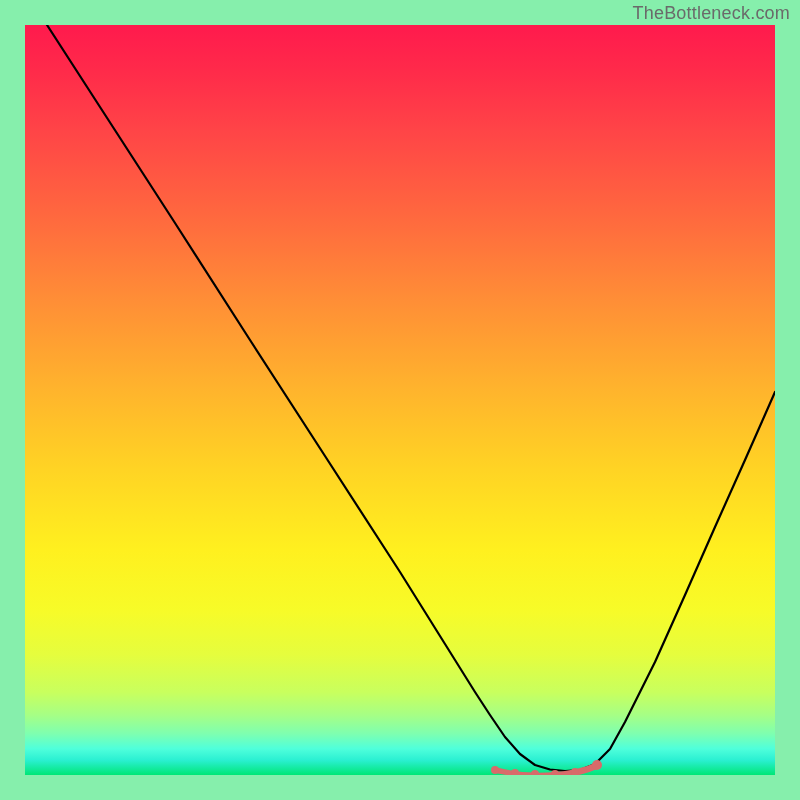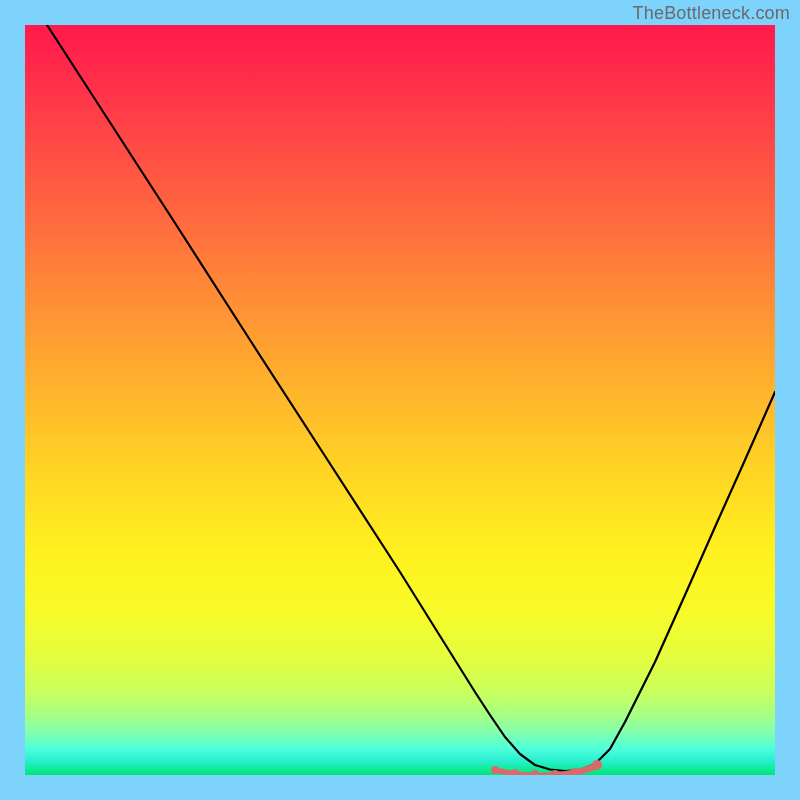--- a/index.html
+++ b/index.html
@@ -8,21 +8,21 @@
     width: 800px;
     height: 800px;
     background: #000;
     overflow: hidden;
     font-family: Arial, Helvetica, sans-serif;
   }
   .frame {
     position: relative;
     width: 800px;
     height: 800px;
-    background: #7dd3fc;
+    background: #86efac;
   }
   .plot {
     position: absolute;
     left: 25px;
     top: 25px;
     width: 750px;
     height: 750px;
     overflow: hidden;
   }
   .gradient {

